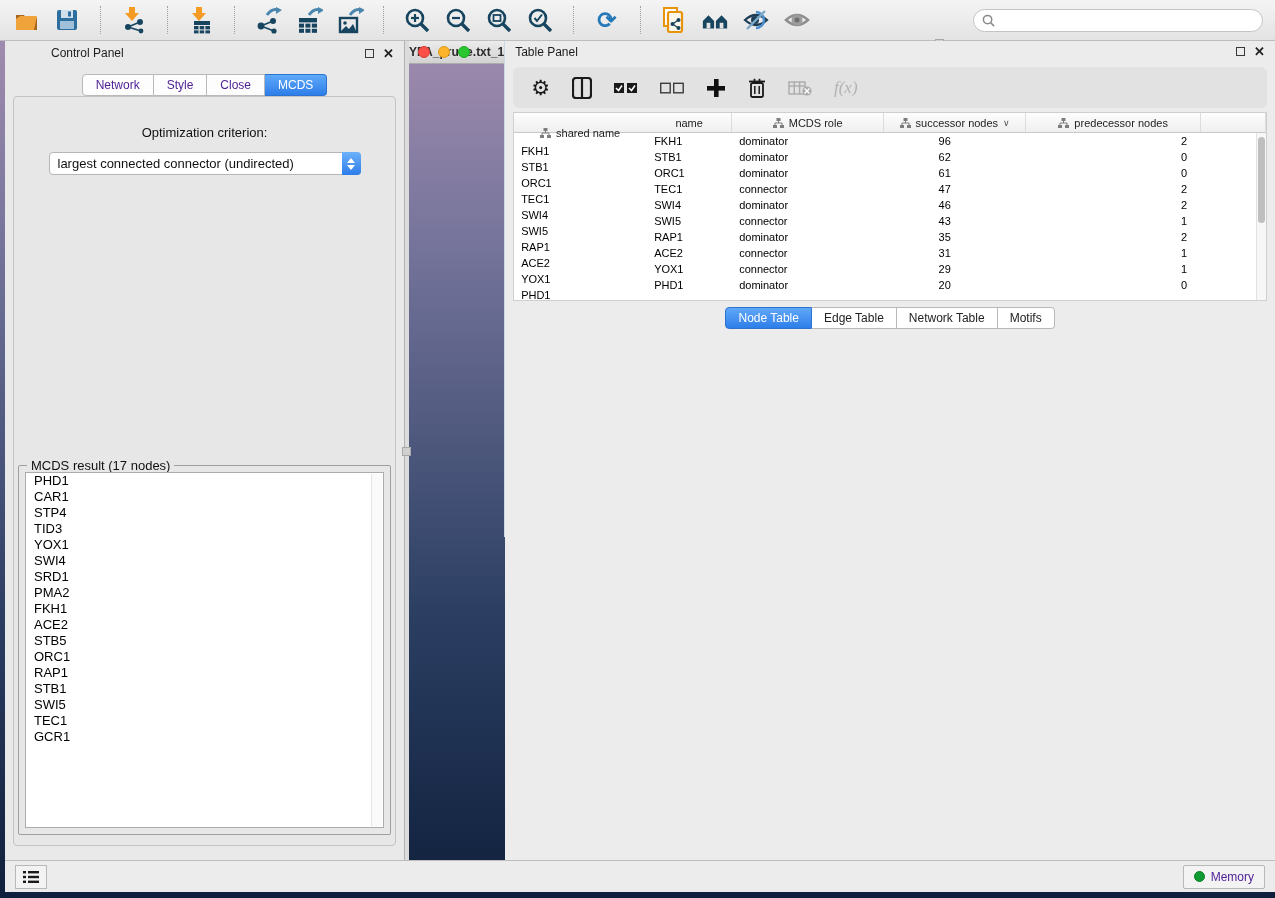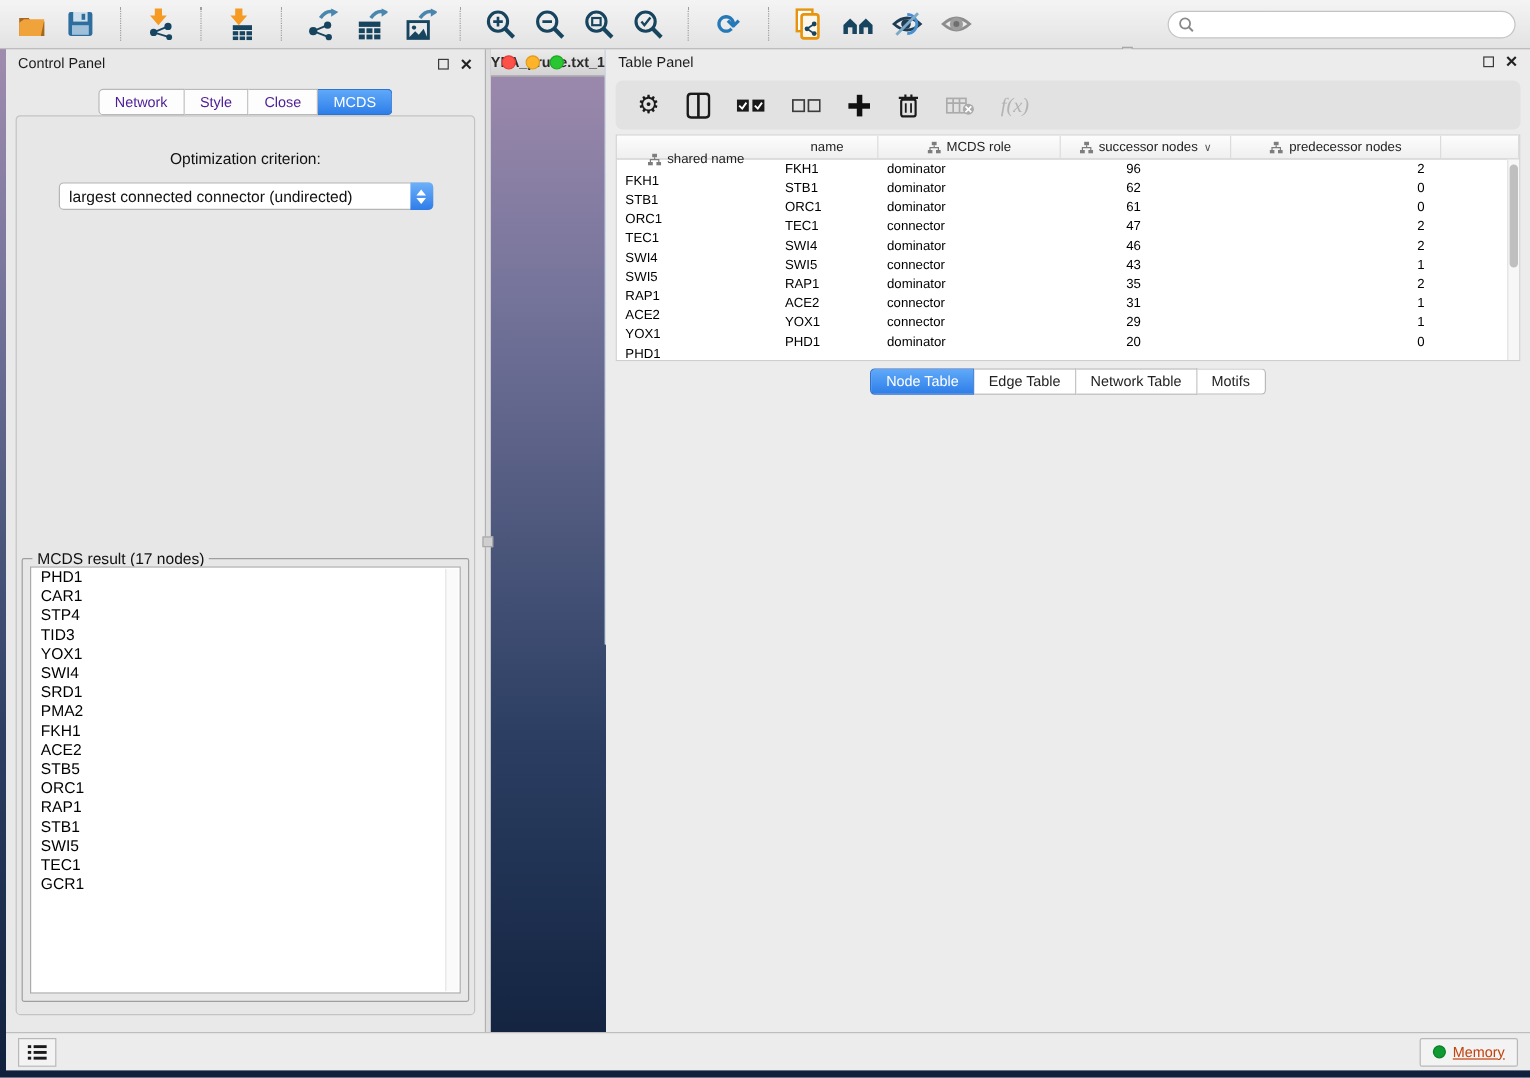--- a/index.html
+++ b/index.html
@@ -13,21 +13,21 @@
   .tool-btn { width:28px; height:28px; display:flex; align-items:center; justify-content:center; }
   .tool-sep { width:1px; height:28px; border-left:1px dotted #9e9e9e; margin:0 6px; }
   .refresh-glyph { font-size:23px; color:#2579b8; font-weight:bold; line-height:1; }
   .search-wrap { margin-left:auto; width:290px; height:23px; background:#fff; border:1px solid #c4c4c4;
     border-radius:12px; display:flex; align-items:center; padding:0 8px; gap:5px; }
   .search-wrap input { border:none; outline:none; flex:1; font-size:12px; background:transparent; font-family:"Liberation Sans",sans-serif; }
 
   
   .control-panel { position:absolute; left:5px; top:41px; width:400px; height:819px;
     background:#e9e9e9; border-right:1px solid #b2b2b2; }
-  .cp-titlebar { height:24px; display:flex; align-items:center; padding:0 10px; font-size:12px; color:#1c1c1c; }
+  .cp-titlebar { height:24px; display:flex; align-items:center; padding:0 10px; font-size:12px; color:#1c1c1c;margin-left:36px; }
   .win-icons { margin-left:auto; display:flex; align-items:center; gap:9px; }
   .float-box { width:9px; height:9px; border:1.5px solid #3a3a3a; display:inline-block; }
   .close-x { font-size:13px; font-weight:bold; color:#222; line-height:1; }
   .cp-tabs { display:flex; justify-content:center; margin-top:9px; position:relative; z-index:2; }
   .cp-tab { font-size:12px; padding:3px 13px; background:#fdfdfd; border:1px solid #b9b9b9; border-left:none; color:#4c1d95; }
   .cp-tab:first-child { border-left:1px solid #b9b9b9; border-radius:4px 0 0 4px; }
   .cp-tab:last-child { border-radius:0 4px 4px 0; }
   .cp-tab.sel { background:linear-gradient(#5fa9f9,#2e7ee9); color:#fff; border-color:#2e73d2; }
   .cp-content { position:absolute; left:8px; right:8px; top:55px; height:750px;
     border:1px solid #c3c3c3; border-radius:4px; background:#e7e7e7; }
@@ -90,21 +90,21 @@
   .tp-tab { font-size:12px; padding:3px 12px; background:#fff; border:1px solid #b9b9b9; border-left:none; color:#222; }
   .tp-tab:first-child { border-left:1px solid #b9b9b9; border-radius:4px 0 0 4px; }
   .tp-tab:last-child { border-radius:0 4px 4px 0; }
   .tp-tab.sel { background:linear-gradient(#5fa9f9,#2e7ee9); color:#fff; border-color:#2e73d2; }
 
   
   .statusbar { position:absolute; left:5px; right:0; bottom:6px; height:32px; background:#ececec;
     border-top:1px solid #bdbdbd; display:flex; align-items:center; padding:0 10px; }
   .list-btn { width:32px; height:24px; background:#f3f3f3; border:1px solid #b8b8b8; display:flex; align-items:center; justify-content:center; }
   .mem-btn { margin-left:auto; height:24px; background:#f3f3f3; border:1px solid #b8b8b8; border-radius:2px;
-    display:flex; align-items:center; gap:6px; padding:0 10px; font-size:12px; color:#c2410c;text-decoration:underline; }
+    display:flex; align-items:center; gap:6px; padding:0 10px; font-size:12px; color:#4c1d95; }
   .mem-dot { width:11px; height:11px; border-radius:50%; background:#0f9a32; border:1px solid #0b7f27; }
 </style>
 </head>
 <body>
 
 <div class="toolbar">
   <span class="tool-btn">
     <svg width="27" height="27" viewBox="0 0 27 27">
         <path d="M3 8 h8 l2 3 h11 v12 H3z" fill="#a4671e"></path>
         <path d="M3 12 l4-3 h17 l-3 14 H3z" fill="#f0a33a"></path>

